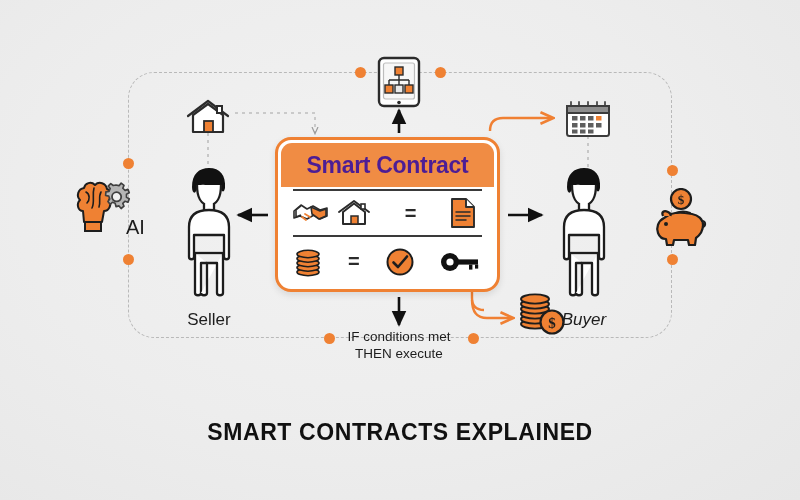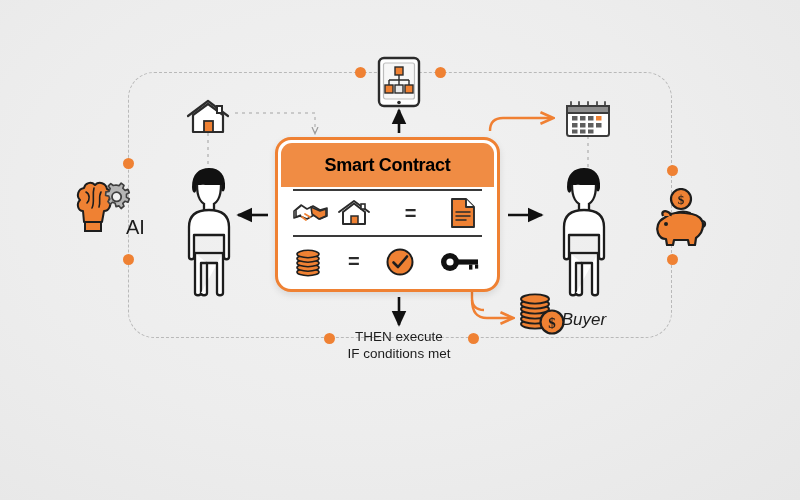--- a/index.html
+++ b/index.html
@@ -50,22 +50,22 @@
   .contract-inner {
     width: 100%; height: 100%;
     border-radius: 11px;
     overflow: hidden;
     background: #fff;
     display: flex;
     flex-direction: column;
   }
   .contract-title {
     background: #f08c44;
-    color: #000000;
-    font-size: 18px;
+    color: #4c1d95;
+    font-size: 23px;
     font-weight: bold;
     letter-spacing: -0.3px;
     text-align: center;
     line-height: 44px;
     height: 44px;
     flex: none;
   }
   .contract-body {
     flex: 1;
     display: flex;
@@ -254,20 +254,21 @@
     <svg width="62" height="135" viewBox="0 0 62 135">
       <path d="M14 22 C14 9 21 3 31 3 C42 3 48 10 47 23 C46 28 44 27 43 24 C40 20 34 22 27 20 C23 19 19 21 18 26 C17 29 14 28 14 22 Z" fill="#111"></path>
       <path d="M19 20 C19 32 23 40 31 40 C39 40 43 32 43 20" fill="#fff" stroke="#1d1d1d" stroke-width="2.3"></path>
       <path d="M26 38 L26 46 L36 46 L36 38" fill="#fff" stroke="#1d1d1d" stroke-width="2.3" stroke-linejoin="round"></path>
       <path d="M31 45 C18 45 11 51 11 62 L11 92 C11 95 16 95 16 92 L16 70 L46 70 L46 92 C46 95 51 95 51 92 L51 62 C51 51 44 45 31 45 Z" fill="#fff" stroke="#1d1d1d" stroke-width="2.3" stroke-linejoin="round"></path>
       <path d="M17 88 L17 128 C17 131 23 131 23 128 L23 98 L29 98" fill="#fff" stroke="#1d1d1d" stroke-width="2.3" stroke-linejoin="round"></path>
       <path d="M45 88 L45 128 C45 131 39 131 39 128 L39 98 L29 98 L29 128 C29 131 23 131 23 128" fill="#fff" stroke="#1d1d1d" stroke-width="2.3" stroke-linejoin="round"></path>
       <path d="M17 88 L45 88" stroke="#1d1d1d" stroke-width="2.3"></path>
     </svg>
   </div>
+  <div class="abs person-label" style="left:149px; top:310px;">Seller</div>
 
   <div class="abs" style="left:553px; top:165px;">
     <svg width="62" height="135" viewBox="0 0 62 135">
       <path d="M14 22 C14 9 21 3 31 3 C42 3 48 10 47 23 C46 28 44 27 43 24 C40 20 34 22 27 20 C23 19 19 21 18 26 C17 29 14 28 14 22 Z" fill="#111"></path>
       <path d="M19 20 C19 32 23 40 31 40 C39 40 43 32 43 20" fill="#fff" stroke="#1d1d1d" stroke-width="2.3"></path>
       <path d="M26 38 L26 46 L36 46 L36 38" fill="#fff" stroke="#1d1d1d" stroke-width="2.3" stroke-linejoin="round"></path>
       <path d="M31 45 C18 45 11 51 11 62 L11 92 C11 95 16 95 16 92 L16 70 L46 70 L46 92 C46 95 51 95 51 92 L51 62 C51 51 44 45 31 45 Z" fill="#fff" stroke="#1d1d1d" stroke-width="2.3" stroke-linejoin="round"></path>
       <path d="M17 88 L17 128 C17 131 23 131 23 128 L23 98 L29 98" fill="#fff" stroke="#1d1d1d" stroke-width="2.3" stroke-linejoin="round"></path>
       <path d="M45 88 L45 128 C45 131 39 131 39 128 L39 98 L29 98 L29 128 C29 131 23 131 23 128" fill="#fff" stroke="#1d1d1d" stroke-width="2.3" stroke-linejoin="round"></path>
       <path d="M17 88 L45 88" stroke="#1d1d1d" stroke-width="2.3"></path>
@@ -331,18 +332,19 @@
             <rect x="35" y="13.6" width="3.2" height="4" fill="#111"></rect>
           </svg>
           <div style="width:2px;"></div>
         </div>
 
       </div>
     </div>
   </div>
 
   <div class="abs cond-text" style="left:309px; top:328px;">
+    <div>IF conditions met</div>
     <div>THEN execute</div>
-    <div>IF conditions met</div>
-  </div>
-
+  </div>
+
+  <div class="abs main-title" style="left:0px; top:419px;">SMART CONTRACTS EXPLAINED</div>
 
 </div>
 
 </body></html>

